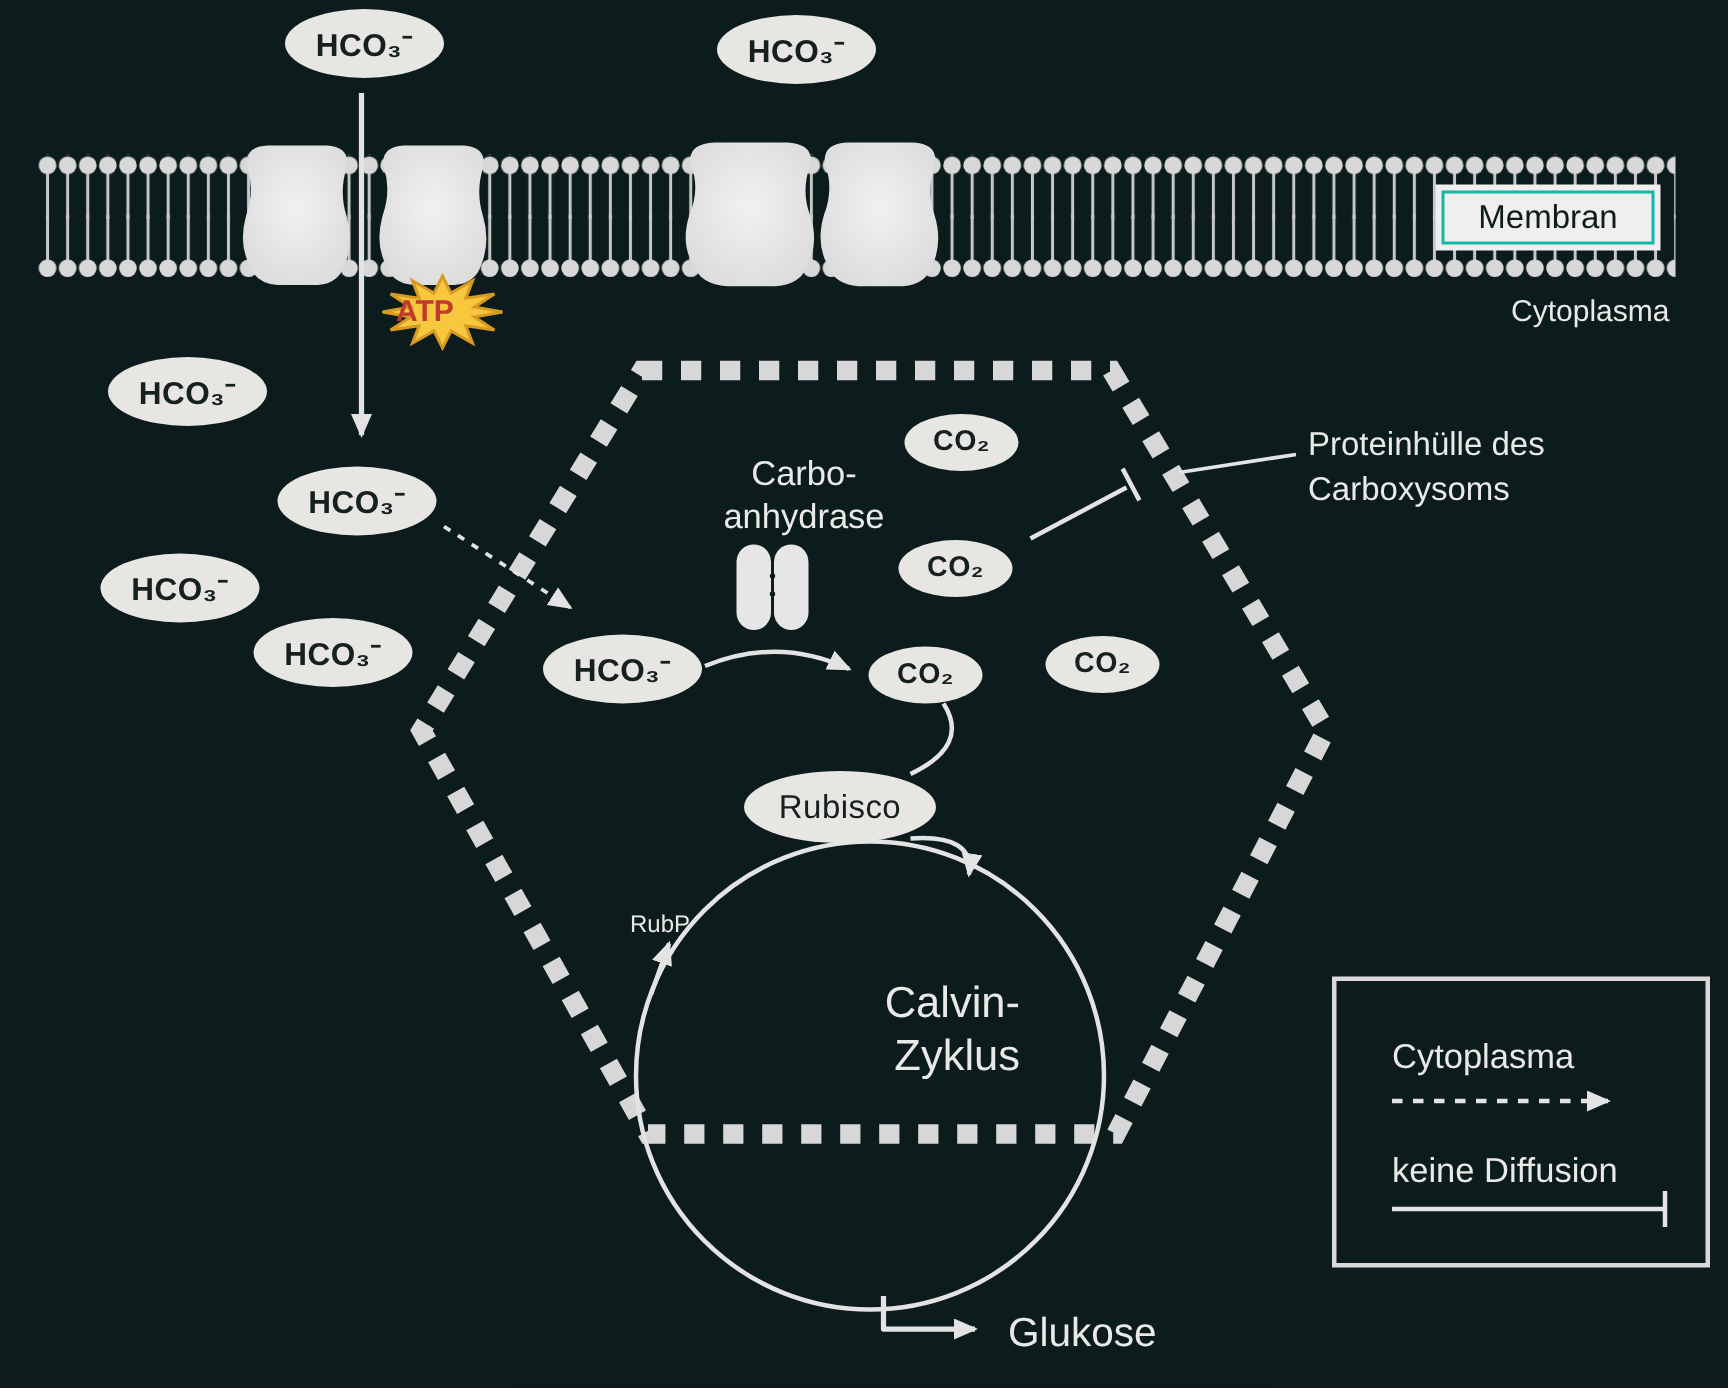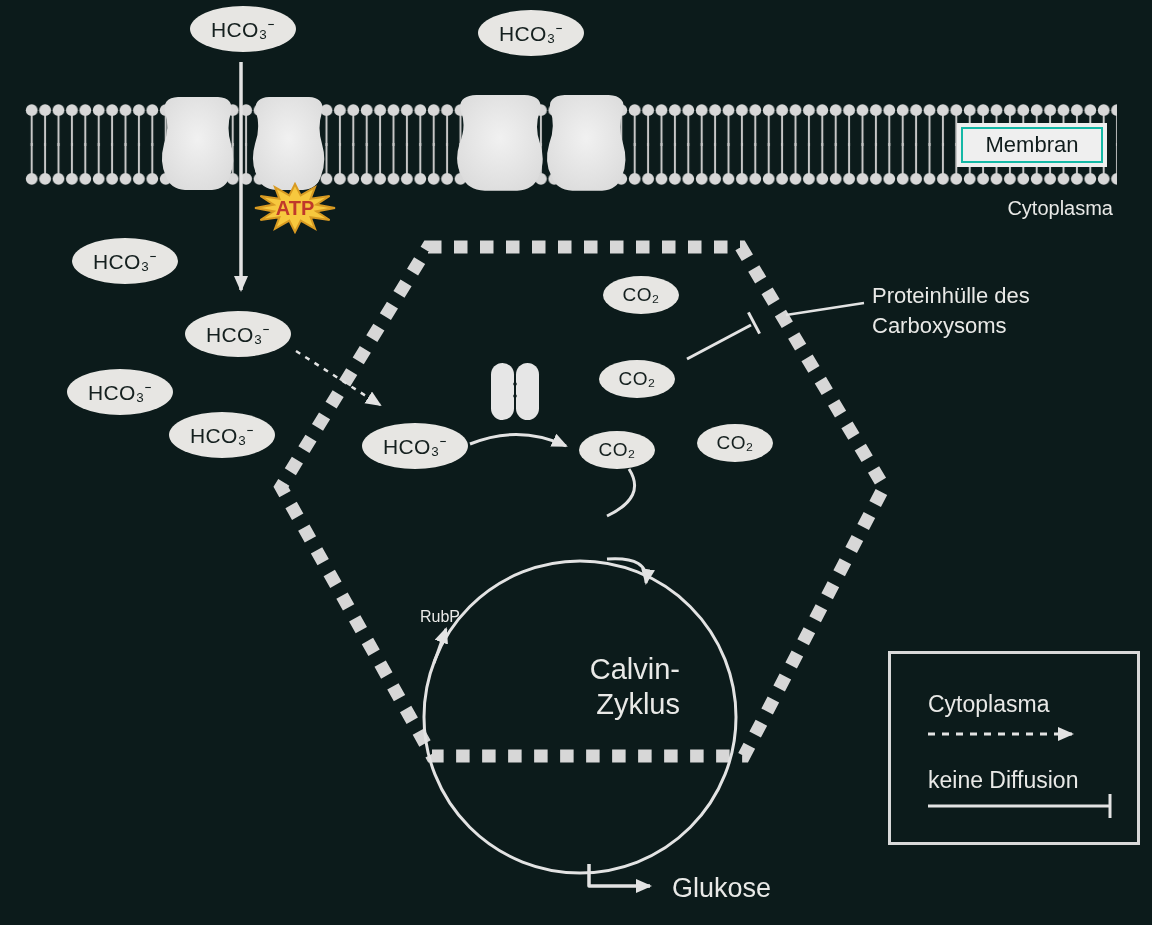--- a/index.html
+++ b/index.html
@@ -1,33 +1,33 @@
 <!DOCTYPE html>
 <html><head>
 <meta charset="utf-8">
 <style>
   * { margin:0; padding:0; box-sizing:border-box; }
   html,body { background:#0c1b1b; font-family:"Liberation Sans", sans-serif; }
   .stage { position:relative; width:1152px; height:925px; background:#0c1b1b; overflow:hidden; }
   .layer { position:absolute; inset:0; }
   .pill { position:absolute; background:#e7e6e3; border-radius:50%;
           display:flex; align-items:center; justify-content:center;
-          color:#15201f; font-weight:400; letter-spacing:0.3px; }
+          color:#15201f; font-weight:700; letter-spacing:0.3px; }
   .pill.hco3 { width:106px; height:46px; font-size:21px; }
   .pill.co2  { width:76px;  height:38px; font-size:19px; }
   .pill.rubisco { width:128px; height:48px; font-size:22px; font-weight:500; }
   .lbl { position:absolute; color:#e9e9e7; font-weight:400; }
   .pre { white-space:pre-line; }
   .membran-box { position:absolute; left:961px; top:127px; width:142px; height:36px;
                  background:#efefef; border:2px solid #14b8a6; box-shadow:0 0 0 4px #efefef;
                  display:flex; align-items:center; justify-content:center;
                  color:#101c1c; font-size:22px; font-weight:500; }
   .legend-box { position:absolute; left:888px; top:651px; width:252px; height:194px;
                 border:3px solid #d9d9d9; }
-  .atp { position:absolute; left:264px; top:197px; width:62px; text-align:center;
+  .atp { position:absolute; left:264px; top:197px; width:62px; 
          color:#c0392b; font-size:20px; font-weight:700; }
 </style>
 </head>
 <body>
 
 <div class="stage">
 
   <svg class="layer" width="1152" height="925" viewBox="0 0 1152 925">
     <defs>
       <marker id="arrow" markerUnits="userSpaceOnUse" markerWidth="18" markerHeight="16" refX="14" refY="7" orient="auto">
@@ -108,28 +108,31 @@
   <div class="pill hco3" style="left:185px;top:311px">HCO₃⁻</div>
   <div class="pill hco3" style="left:67px;top:369px">HCO₃⁻</div>
   <div class="pill hco3" style="left:169px;top:412px">HCO₃⁻</div>
   <div class="pill hco3" style="left:362px;top:423px">HCO₃⁻</div>
 
   <div class="pill co2" style="left:603px;top:276px">CO₂</div>
   <div class="pill co2" style="left:599px;top:360px">CO₂</div>
   <div class="pill co2" style="left:579px;top:431px">CO₂</div>
   <div class="pill co2" style="left:697px;top:424px">CO₂</div>
 
+  <div class="pill rubisco" style="left:496px;top:514px">Rubisco</div>
 
   <div class="atp">ATP</div>
 
   <div class="membran-box">Membran</div>
   <div class="lbl" style="left:963px;top:197px;width:150px;text-align:right;font-size:20px">Cytoplasma</div>
 
   <div class="lbl pre" style="left:872px;top:281px;font-size:22px;line-height:30px">Proteinhülle des
 Carboxysoms</div>
+  <div class="lbl pre" style="left:452px;top:301px;width:168px;text-align:center;font-size:23px;line-height:29px">Carbo-
+anhydrase</div>
   <div class="lbl" style="left:420px;top:608px;font-size:16px">RubP</div>
   <div class="lbl pre" style="left:480px;top:652px;width:200px;text-align:right;font-size:29px;font-weight:500;line-height:35px">Calvin-
 Zyklus</div>
   <div class="lbl" style="left:672px;top:873px;font-size:27px;font-weight:400">Glukose</div>
 
   <div class="legend-box"></div>
   <div class="lbl" style="left:928px;top:691px;font-size:23px">Cytoplasma</div>
   <div class="lbl" style="left:928px;top:767px;font-size:23px">keine Diffusion</div>
 
 </div>

